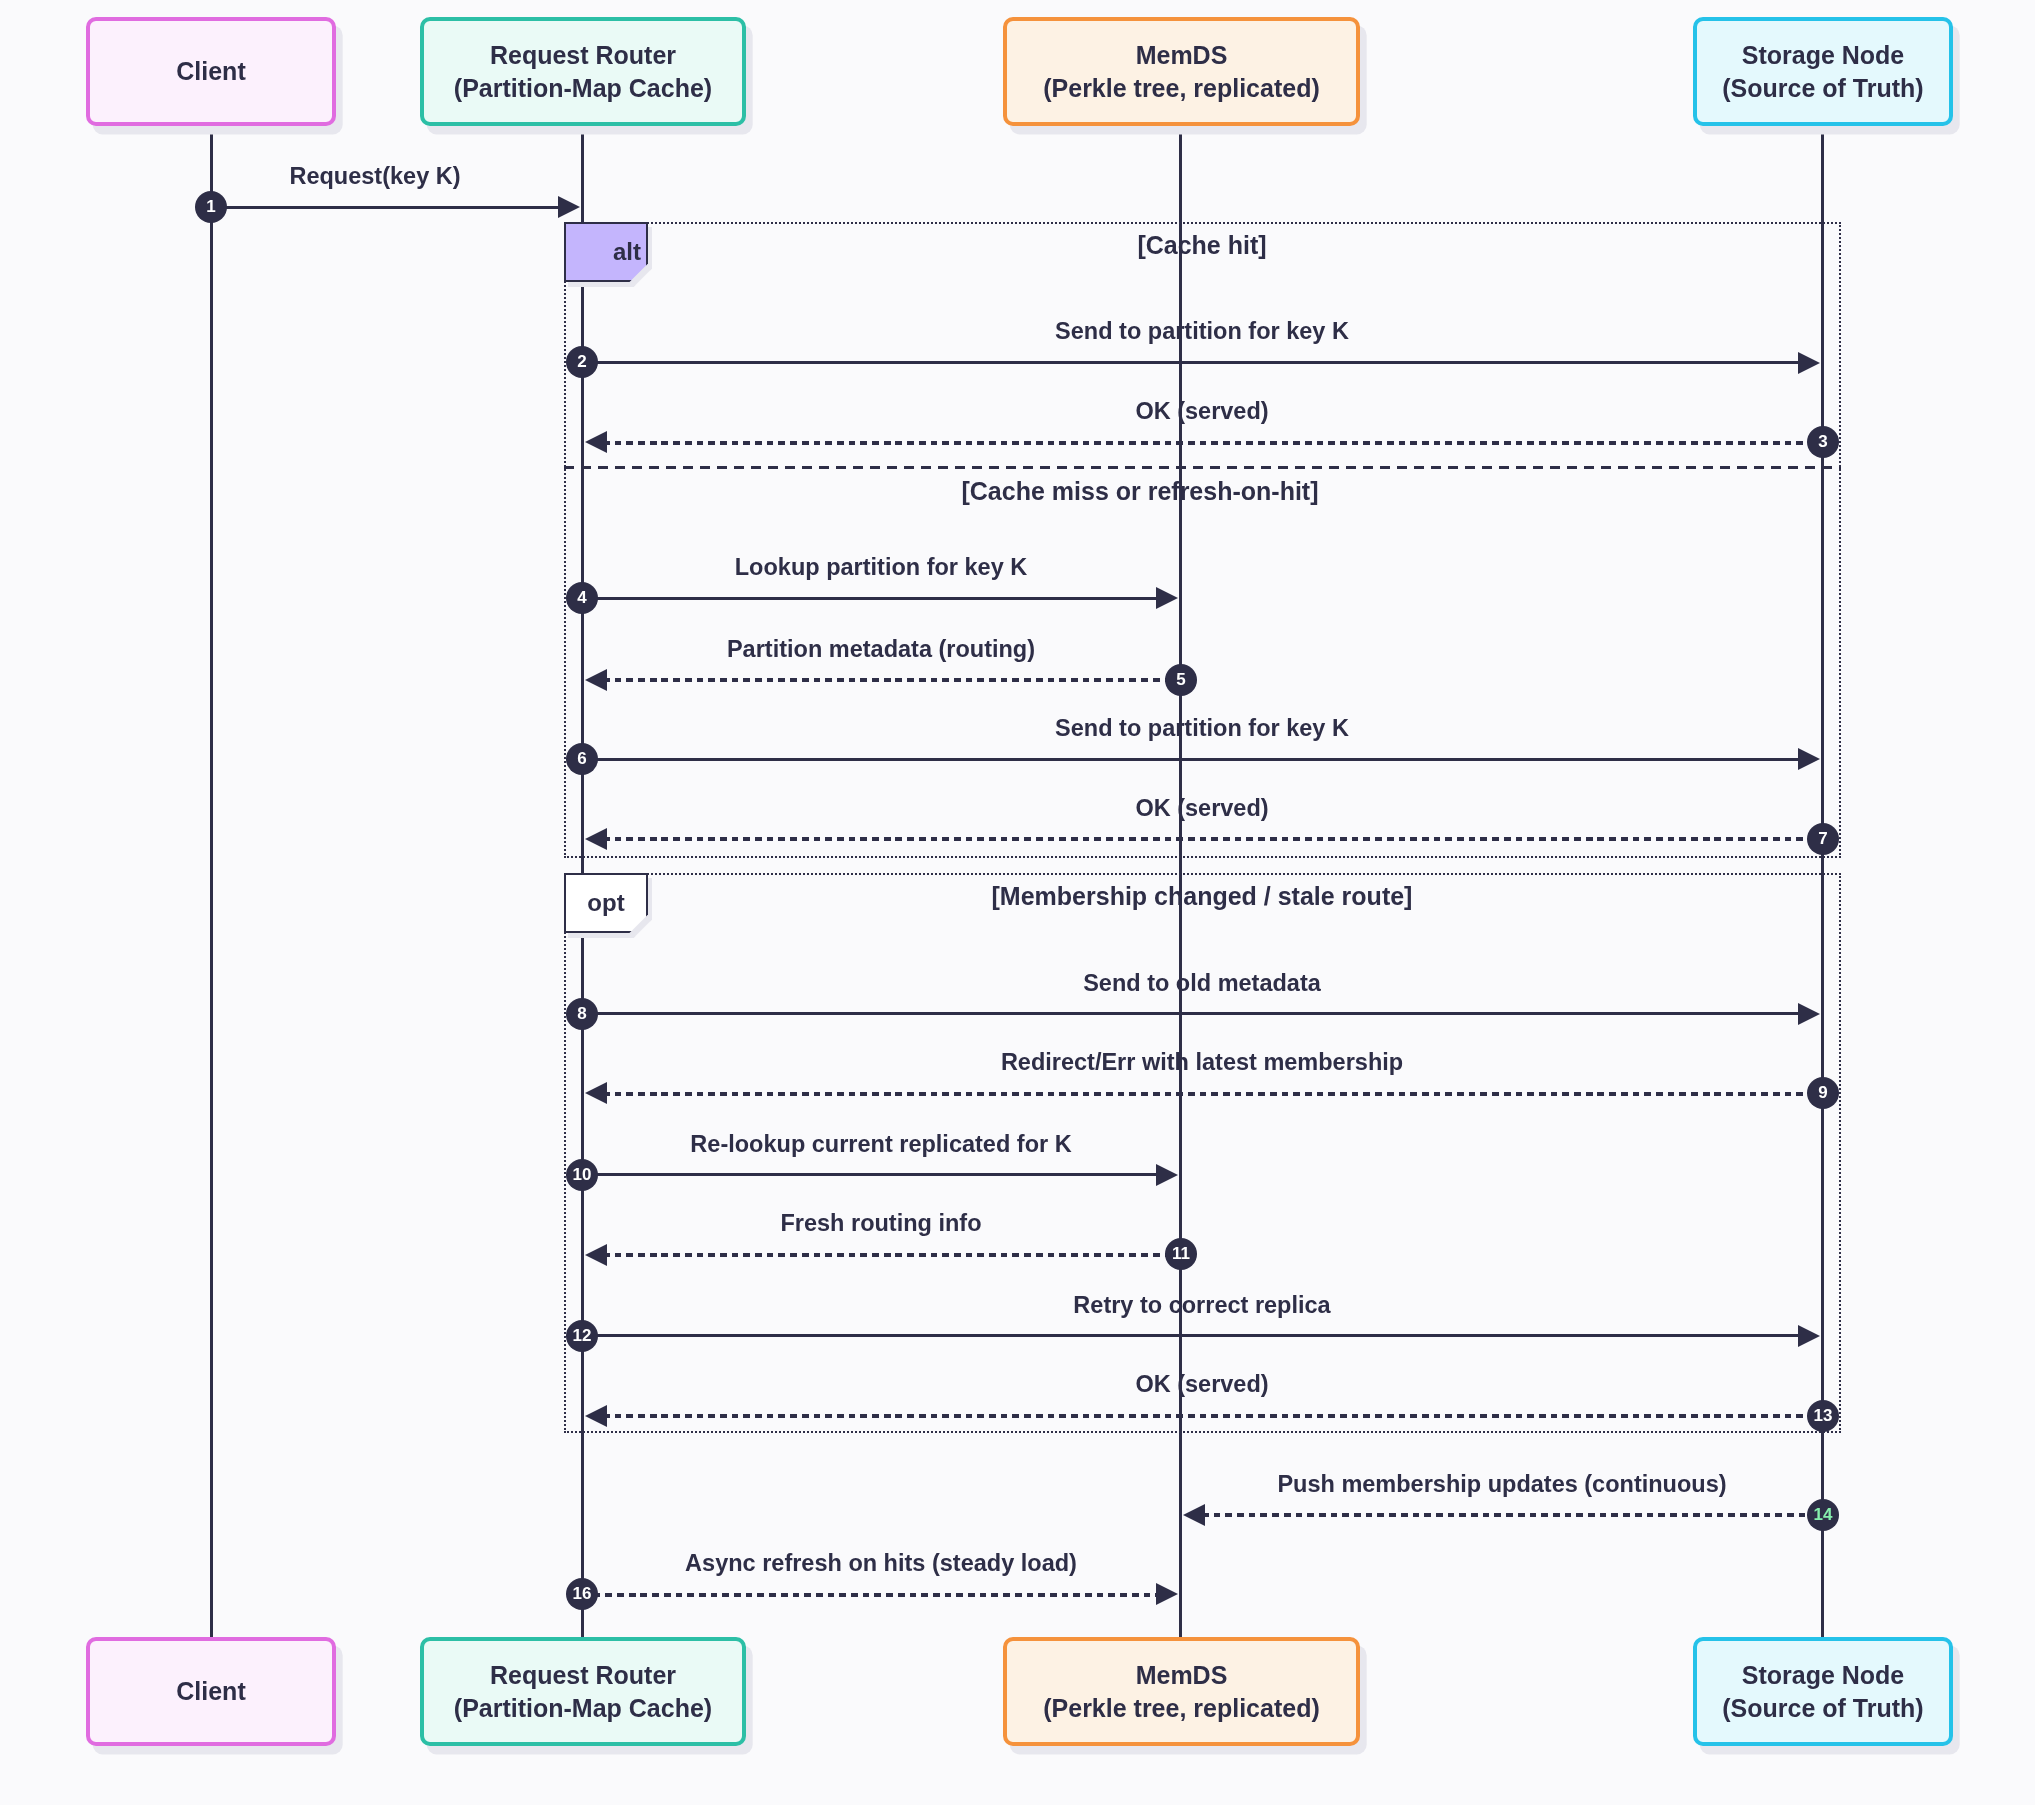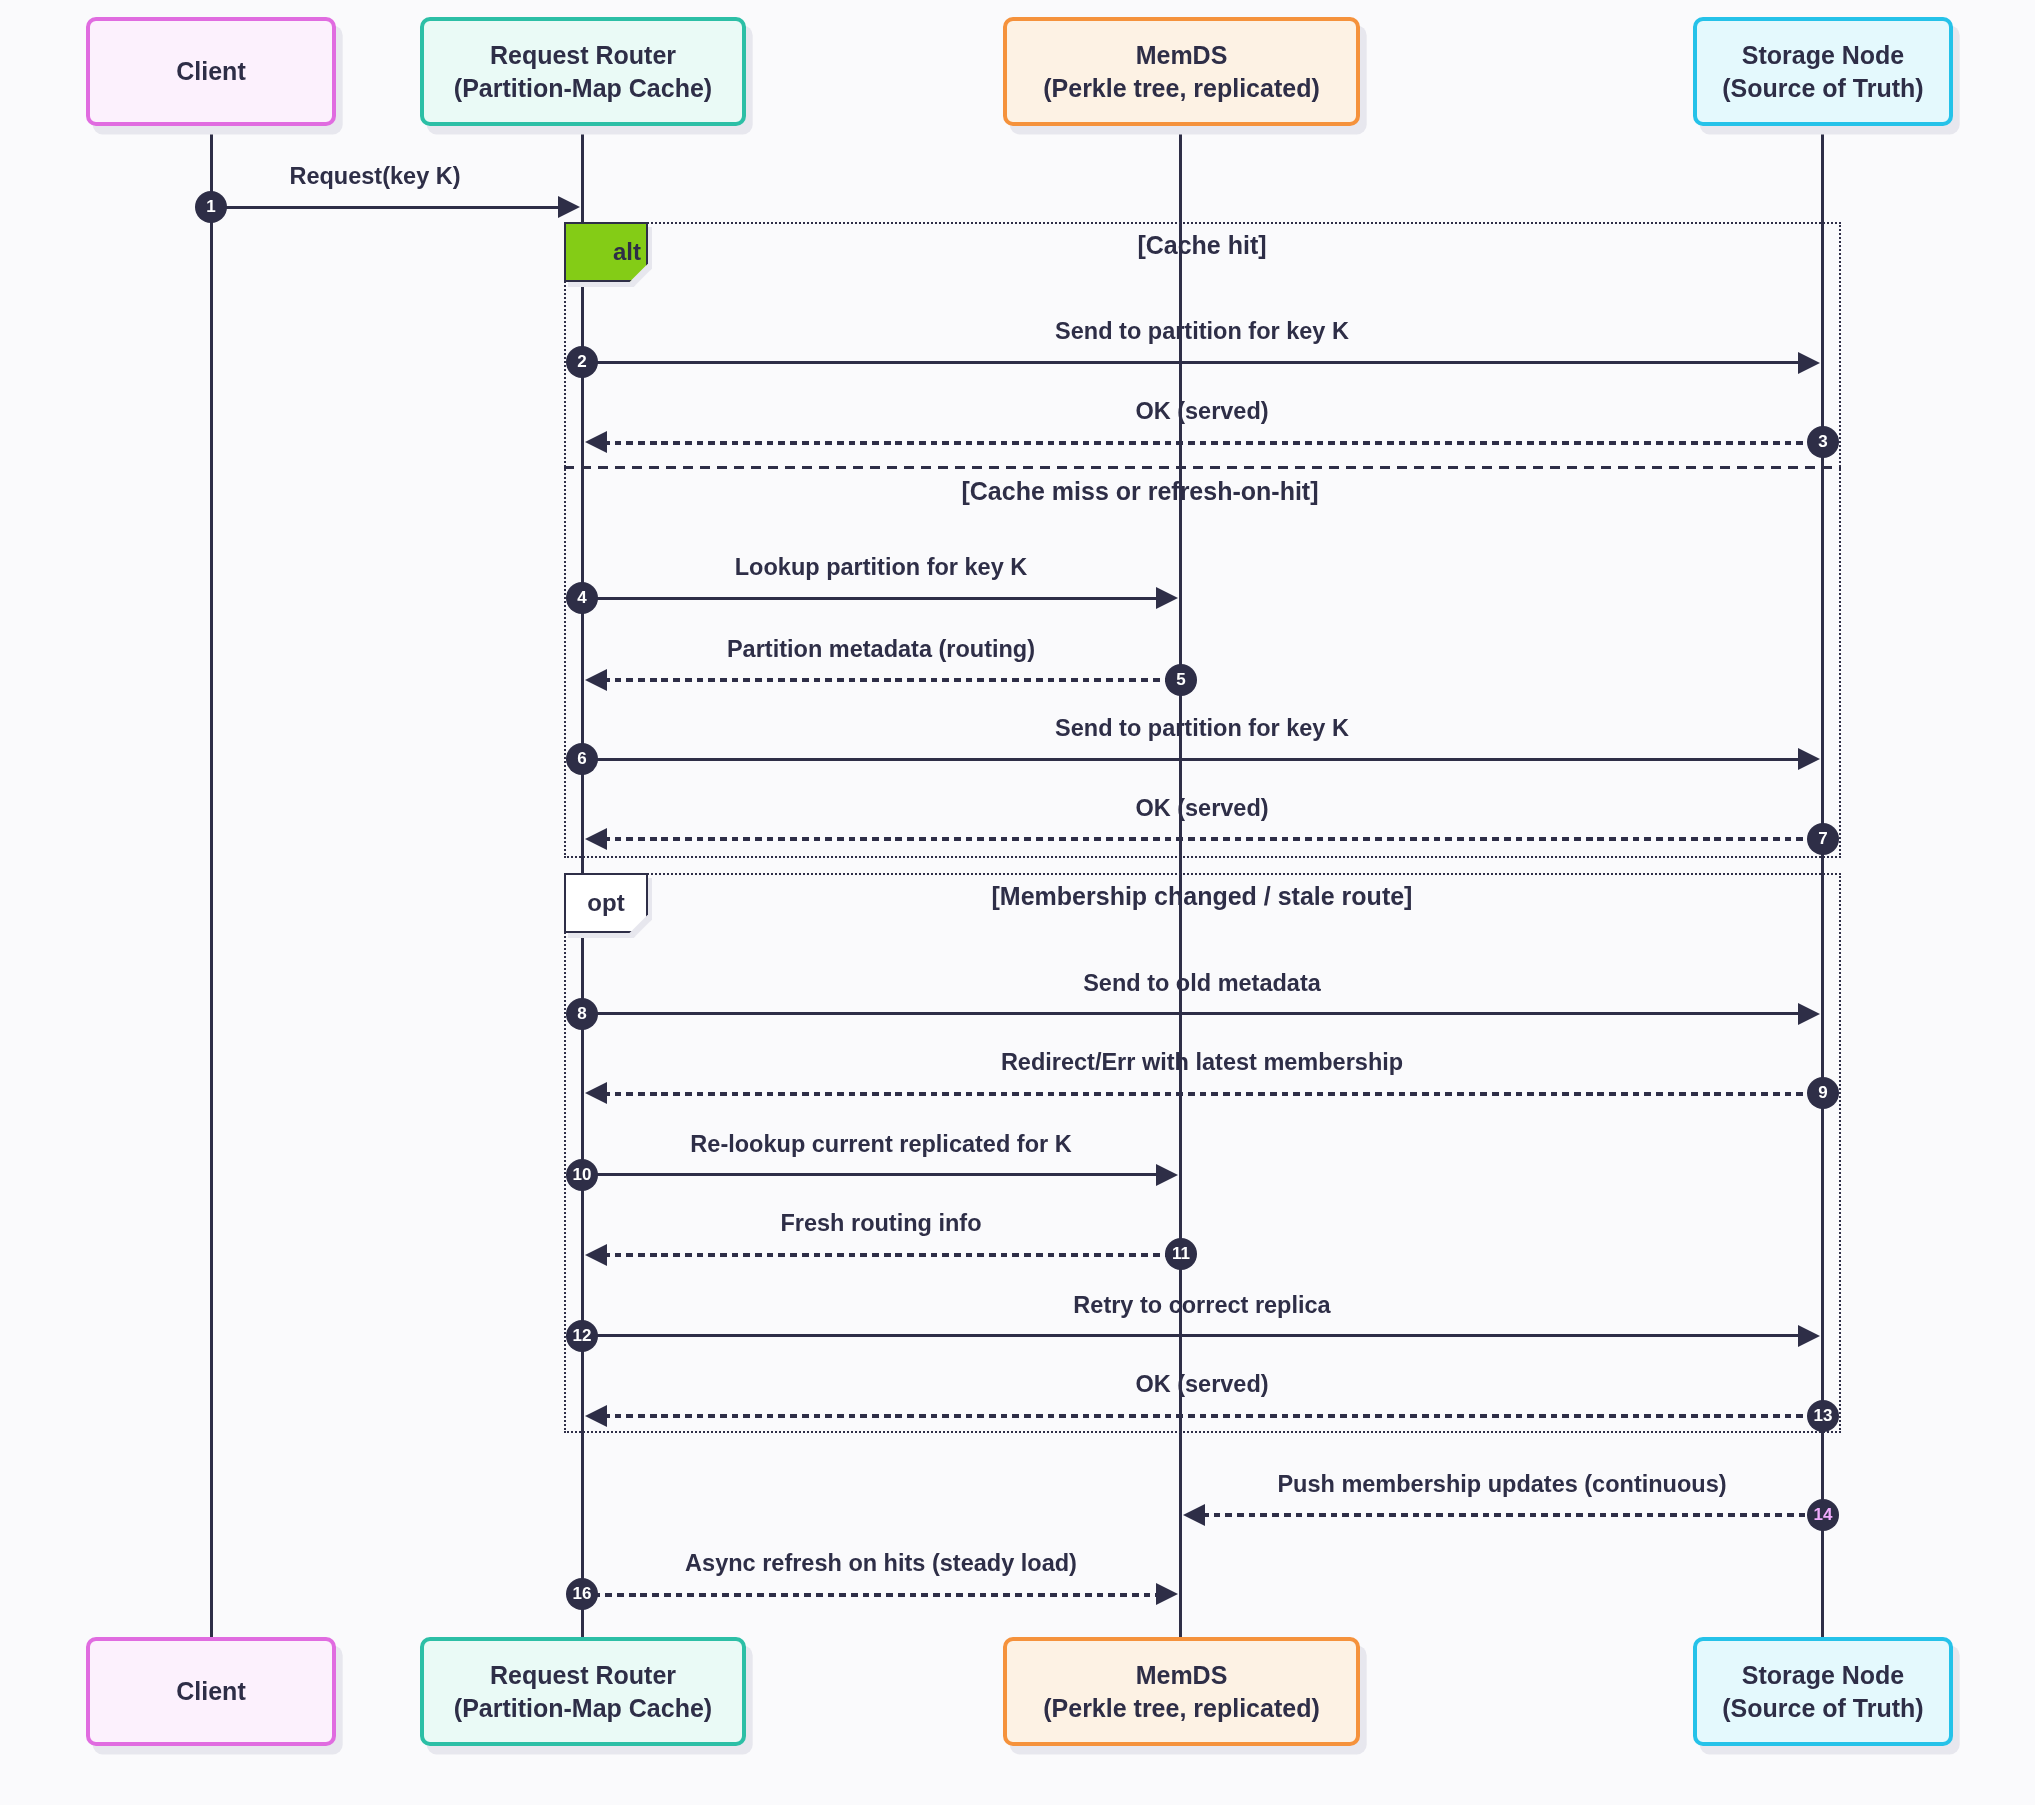--- a/index.html
+++ b/index.html
@@ -66,21 +66,21 @@
 <div id="diagram">
     <div class="lifeline" style="left: 210px; top: 126px; height: 1511px;"></div>
     <div class="lifeline" style="left: 581px; top: 126px; height: 1511px;"></div>
     <div class="lifeline" style="left: 1179px; top: 126px; height: 1511px;"></div>
     <div class="lifeline" style="left: 1821px; top: 126px; height: 1511px;"></div>
     <div class="frame" style="left: 564px; top: 222px; width: 1277px; height: 636px;"></div>
     <div class="divider" style="left: 564px; top: 466px; width: 1277px;"></div>
     <div class="guard" style="left: 1202px; top: 245px;">[Cache hit]</div>
     <div class="guard" style="left: 1140px; top: 491px;">[Cache miss or refresh-on-hit]</div>
     <div class="frame-label-wrap" style="left: 564px; top: 222px;">
-      <div class="frame-label" style="background: #84cc16; padding-left: 42px;">alt</div>
+      <div class="frame-label" style="background: #c4b5fd; padding-left: 42px;">alt</div>
     </div>
     <div class="frame" style="left: 564px; top: 873px; width: 1277px; height: 560px;"></div>
     <div class="guard" style="left: 1202px; top: 896px;">[Membership changed / stale route]</div>
     <div class="frame-label-wrap" style="left: 564px; top: 873px;">
       <div class="frame-label" style="background: rgb(255, 255, 255);">opt</div>
     </div>
     <div class="msg-label" style="left: 375px; top: 176px;">Request(key K)</div>
     <div class="mline solid" style="left: 211px; width: 350px; top: 206px;"></div>
     <div class="arrowhead right" style="top: 196px; left: 558px;"></div>
     <div class="badge" style="left: 211px; top: 207px; background: rgb(46, 46, 71); color: rgb(255, 255, 255);">1</div>
@@ -128,21 +128,21 @@
     <div class="mline solid" style="left: 582px; width: 1219px; top: 1334px;"></div>
     <div class="arrowhead right" style="top: 1325px; left: 1798px;"></div>
     <div class="badge" style="left: 582px; top: 1336px; background: rgb(46, 46, 71); color: rgb(255, 255, 255);">12</div>
     <div class="msg-label" style="left: 1202px; top: 1384px;">OK (served)</div>
     <div class="mline dotted" style="left: 603px; width: 1219px; top: 1414px;"></div>
     <div class="arrowhead left" style="top: 1405px; left: 585px;"></div>
     <div class="badge" style="left: 1823px; top: 1416px; background: rgb(46, 46, 71); color: rgb(255, 255, 255);">13</div>
     <div class="msg-label" style="left: 1502px; top: 1484px;">Push membership updates (continuous)</div>
     <div class="mline dotted" style="left: 1202px; width: 621px; top: 1513px;"></div>
     <div class="arrowhead left" style="top: 1504px; left: 1183px;"></div>
-    <div class="badge" style="left: 1823px; top: 1515px; background: rgb(46, 46, 71); color: #f0abfc; text-align: center;">14</div>
+    <div class="badge" style="left: 1823px; top: 1515px; background: rgb(46, 46, 71); color: #86efac; text-align: center;">14</div>
     <div class="msg-label" style="left: 881px; top: 1563px;">Async refresh on hits (steady load)</div>
     <div class="mline dotted" style="left: 582px; width: 577px; top: 1593px;"></div>
     <div class="arrowhead right" style="top: 1583px; left: 1156px;"></div>
     <div class="badge" style="left: 582px; top: 1594px; background: rgb(46, 46, 71); color: rgb(255, 255, 255);">16</div>
     <div class="pbox" style="left: 86px; top: 17px; width: 250px; border-color: rgb(224, 108, 224); background: rgb(252, 241, 253);">
       <div class="pline">Client</div>
     </div>
     <div class="pbox" style="left: 86px; top: 1637px; width: 250px; border-color: rgb(224, 108, 224); background: rgb(252, 241, 253);">
       <div class="pline">Client</div>
     </div>

